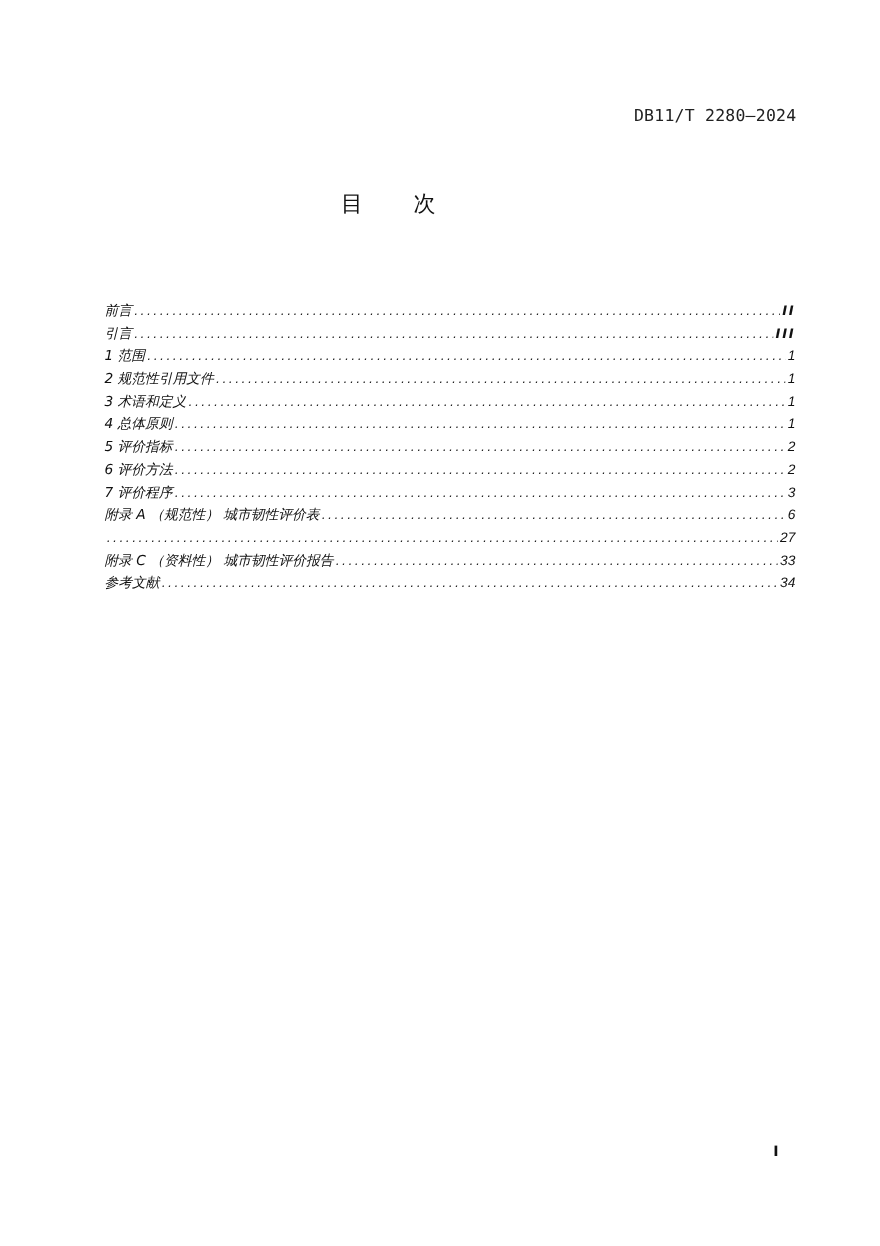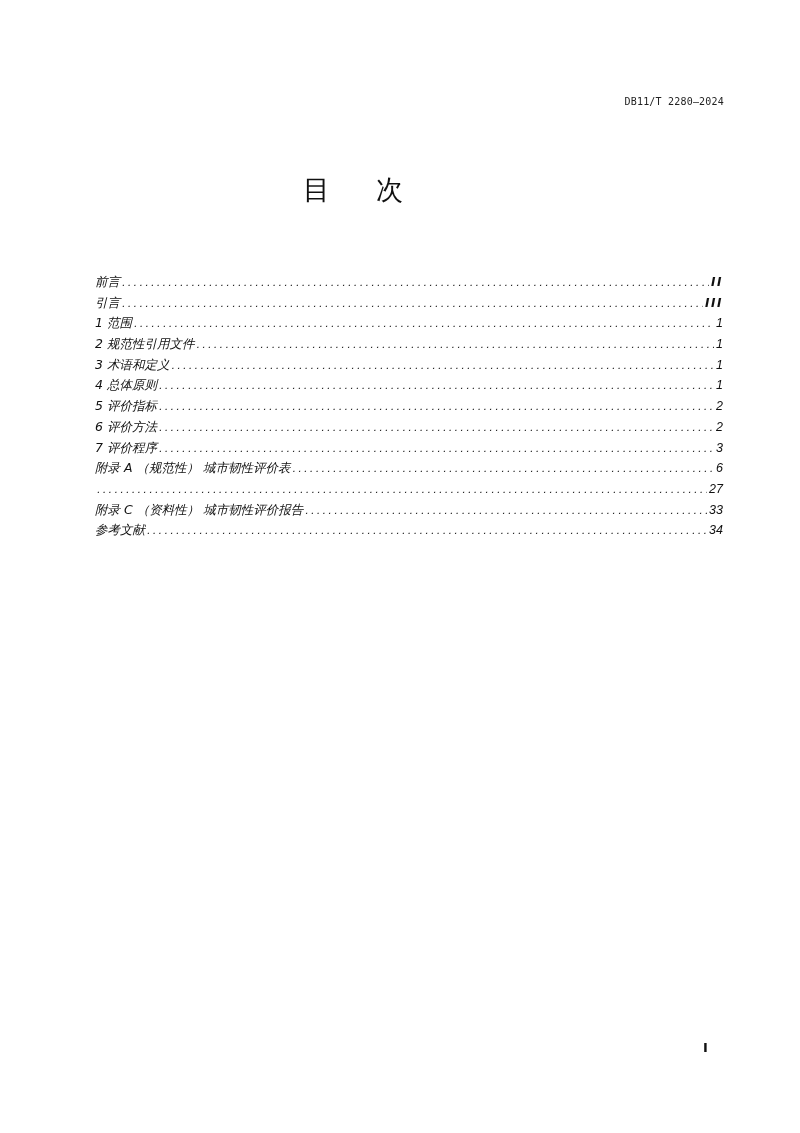--- a/index.html
+++ b/index.html
@@ -1,21 +1,21 @@
 <!DOCTYPE html>
 <html><head>
 <meta charset="utf-8">
 <style>
   html, body { margin: 0; padding: 0; background: #ffffff; }
   body { width: 800px; height: 1133px; position: relative; overflow: hidden;
          font-family: "DejaVu Sans", "Liberation Sans", sans-serif; color: #111; }
   .std-code { position: absolute; top: 96px; right: 76px; font-family: "DejaVu Sans Mono", "Liberation Mono", monospace;
-              font-size: 10px; letter-spacing: 0.2px; color: #222; }
+              font-size: 15px; letter-spacing: 0.2px; color: #222; }
   .title { position: absolute; top: 172px; left: 0; width: 706px; text-align: center;
-           font-size: 27px; color: #111; letter-spacing: 0; }
+           font-size: 20px; color: #111; letter-spacing: 0; }
   .title span { display: inline-block; }
   .title .gap { width: 46px; }
   .toc { position: absolute; top: 236px; left: 95px; width: 628px; margin: 0; padding: 0; list-style: none; }
   .toc li { display: flex; align-items: baseline; height: 20.7px; font-size: 12.5px; line-height: 20.7px; white-space: nowrap; font-style: italic; }
   .toc .label { flex: 0 0 auto; }
   .toc .dots { flex: 1 1 auto; overflow: hidden; margin: 0 2px; font-size: 11px; letter-spacing: 2.3px; color: #222; }
   .toc .dots::before { content: "........................................................................................................................................................................................................"; }
   .toc .page { flex: 0 0 auto; text-align: right; font-family: "Liberation Sans", sans-serif; margin-top: 36px; }
   .toc .page.roman { font-weight: bold; letter-spacing: 1.5px; font-family: "DejaVu Sans", sans-serif; font-size: 12px; }
   .folio { position: absolute; top: 1040px; left: 703px; font-weight: bold; font-size: 13px; font-family: "DejaVu Sans", sans-serif; }

